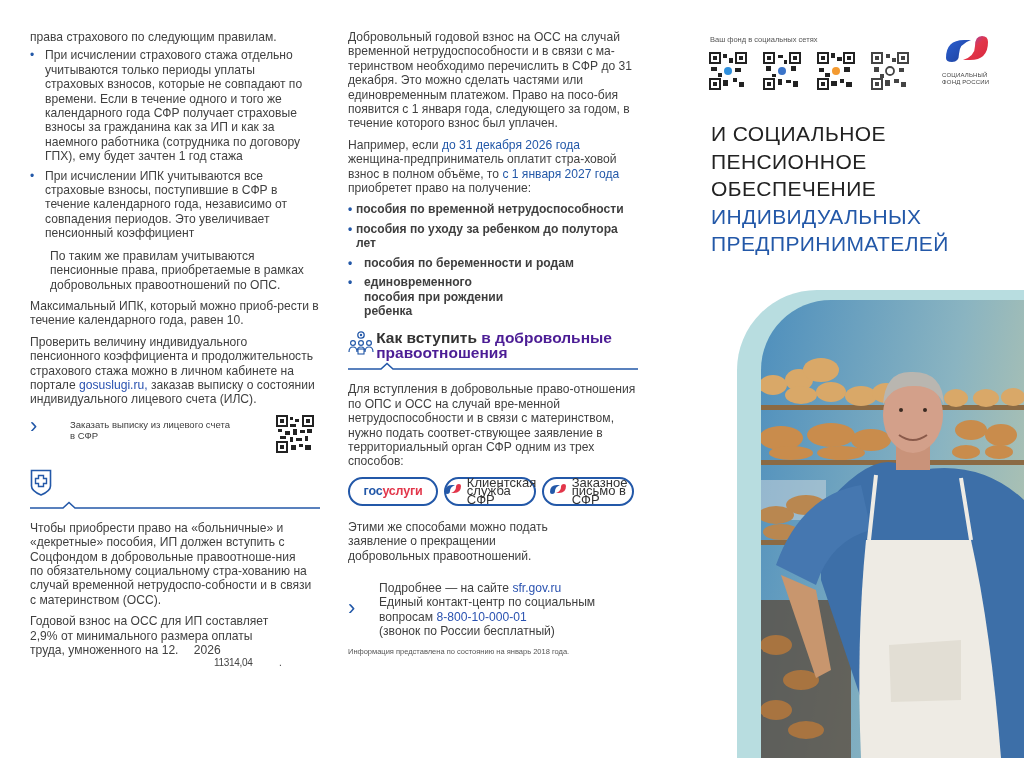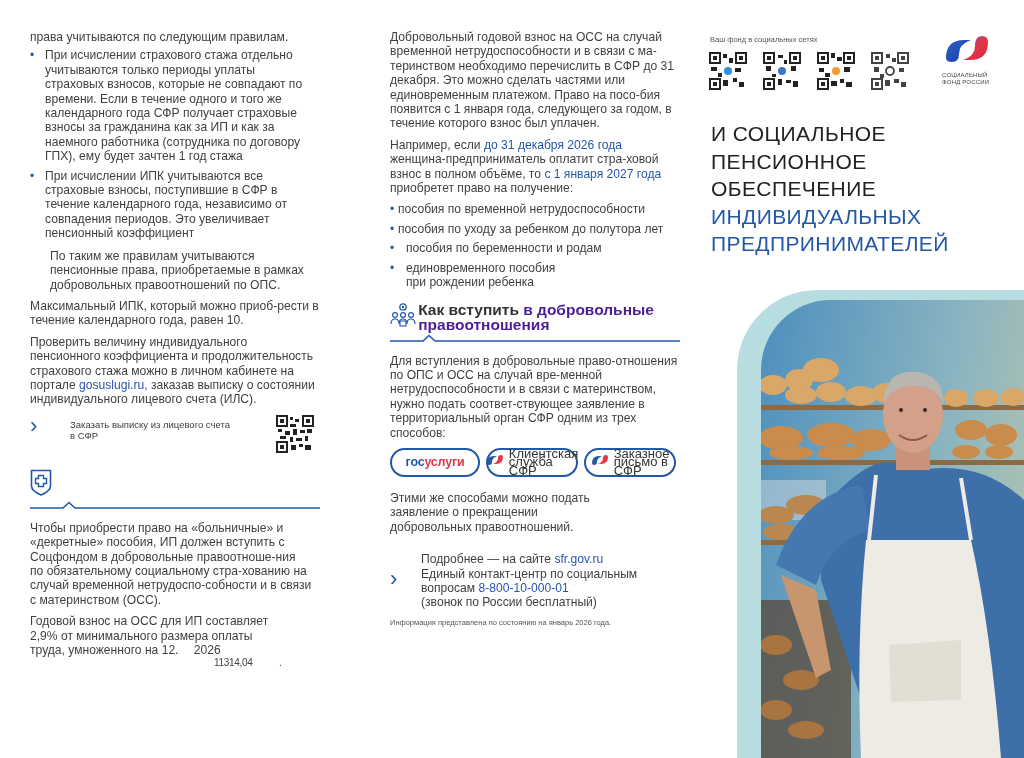--- a/index.html
+++ b/index.html
@@ -1,28 +1,28 @@
 <!DOCTYPE html>
 <html><head>
 <meta charset="utf-8">
 <style>
   * { box-sizing: border-box; margin: 0; padding: 0; }
   html, body { width: 1024px; height: 758px; background: #ffffff; overflow: hidden; }
   body { font-family: "Liberation Sans", "DejaVu Sans", sans-serif; color: #3c3c3c; position: relative; }
   .col { position: absolute; top: 0; }
   .col1 { left: 30px; width: 290px; }
-  .col2 { left: 390px; width: 290px; }
+  .col2 { left: 348px; width: 290px; }
   .col3 { left: 690px; width: 334px; height: 758px; }
   p, li { font-size: 12.1px; line-height: 14.4px; color: #3f3f3f; }
   .blue { color: #2358a8; }
   .link { color: #2a52b0; }
   ul.bullets { list-style: none; }
   ul.bullets li { position: relative; padding-left: 15px; margin-bottom: 5px; }
   ul.bullets li::before { content: "•"; position: absolute; left: 0; top: 0; color: #2358a8; font-size: 12px; }
-  ul.tight li { padding-left: 8px; }
+  ul.tight li { padding-left: 8px; font-weight: bold; }
   ul.tight li.indent { padding-left: 16px; }
   .para { margin-bottom: 7px; }
 
   .cta { position: relative; display: flex; align-items: flex-start; }
   .chevron { color: #2358a8; font-size: 22px; font-weight: normal; line-height: 22px; width: 40px; }
   .cta-small { font-size: 9.5px; line-height: 11.5px; color: #3c3c3c; }
 
   .section-head { position: relative; display: flex; align-items: flex-start; padding-bottom: 6px; }
   .section-head .ico { width: 40px; height: 34px; display: flex; align-items: flex-start; justify-content: flex-start; }
   .section-title { font-size: 15.5px; font-weight: bold; line-height: 15px; color: #333; }
@@ -44,21 +44,21 @@
 
   .photo { position: absolute; left: 47px; top: 290px; width: 287px; height: 468px; border-top-left-radius: 80px; overflow: hidden;
            background: #b8dde0; }
   .photo-inner { position: absolute; left: 24px; top: 10px; right: 0; bottom: 0; border-top-left-radius: 70px; overflow: hidden;
            background: linear-gradient(100deg, #4e8fbd 0%, #8ab4c1 60%, #b8c6ad 100%); }
 </style>
 </head>
 <body>
 
 <div class="col col1">
-  <p style="margin-top:30px; margin-bottom:4px;">права учитываются по следующим правилам.</p>
+  <p style="margin-top:30px; margin-bottom:4px;">права страхового по следующим правилам.</p>
   <ul class="bullets">
     <li style="padding-right:6px;">При исчислении страхового стажа отдельно учитываются только периоды уплаты страховых взносов, которые не совпадают по времени. Если в течение одного и того же календарного года СФР получает страховые взносы за гражданина как за ИП и как за наемного работника (сотрудника по договору ГПХ), ему будет зачтен 1 год стажа</li>
     <li style="padding-right:6px;">При исчислении ИПК учитываются все страховые взносы, поступившие в СФР в течение календарного года, независимо от совпадения периодов. Это увеличивает пенсионный коэффициент</li>
   </ul>
   <p class="para" style="margin-top:8px;margin-left:20px;">По таким же правилам учитываются пенсионные права, приобретаемые в рамках добровольных правоотношений по ОПС.</p>
   <p class="para">Максимальный ИПК, который можно приоб-рести в течение календарного года, равен 10.</p>
   <p class="para">
     <span>Проверить величину индивидуального пенсионного коэффициента и продолжительность страхового стажа можно в личном кабинете на портале </span><span class="link">gosuslugi.ru,</span><span> заказав выписку о состоянии индивидуального лицевого счета (ИЛС).</span>
   </p>
 
@@ -178,21 +178,21 @@
   <p class="para" style="margin-top:14px; padding-right:80px;">Этими же способами можно подать заявление о прекращении добровольных правоотношений.</p>
 
   <div class="cta" style="margin-top:18px;">
     <span class="chevron" style="margin-top:16px; width:44px;">›</span>
     <div>
       <p><span>Подробнее — на сайте </span><span class="link">sfr.gov.ru</span></p>
       <p><span>Единый контакт-центр по социальным вопросам </span><span class="link">8-800-10-000-01</span></p>
       <p>(звонок по России бесплатный)</p>
     </div>
   </div>
-  <p style="font-size:7.5px; line-height:10px; margin-top:8px; color:#555;">Информация представлена по состоянию на январь 2026 года.</p>
+  <p style="font-size:7.5px; line-height:10px; margin-top:8px; color:#555;">Информация представлена по состоянию на январь 2018 года.</p>
 </div>
 
 <div class="col col3">
   <p style="position:absolute; left:20px; top:33px; font-size:7.5px; color:#555;">Ваш фонд в социальных сетях</p>
   <div style="position:absolute; left:19px; top:52px; display:flex; gap:16px;">
     <span class="qr">
       <svg width="38" height="38" viewBox="0 0 38 38">
           <rect x="1" y="1" width="10" height="10" fill="none" stroke="#222" stroke-width="2"></rect>
           <rect x="4" y="4" width="4" height="4" fill="#222"></rect>
           <rect x="27" y="1" width="10" height="10" fill="none" stroke="#222" stroke-width="2"></rect>

